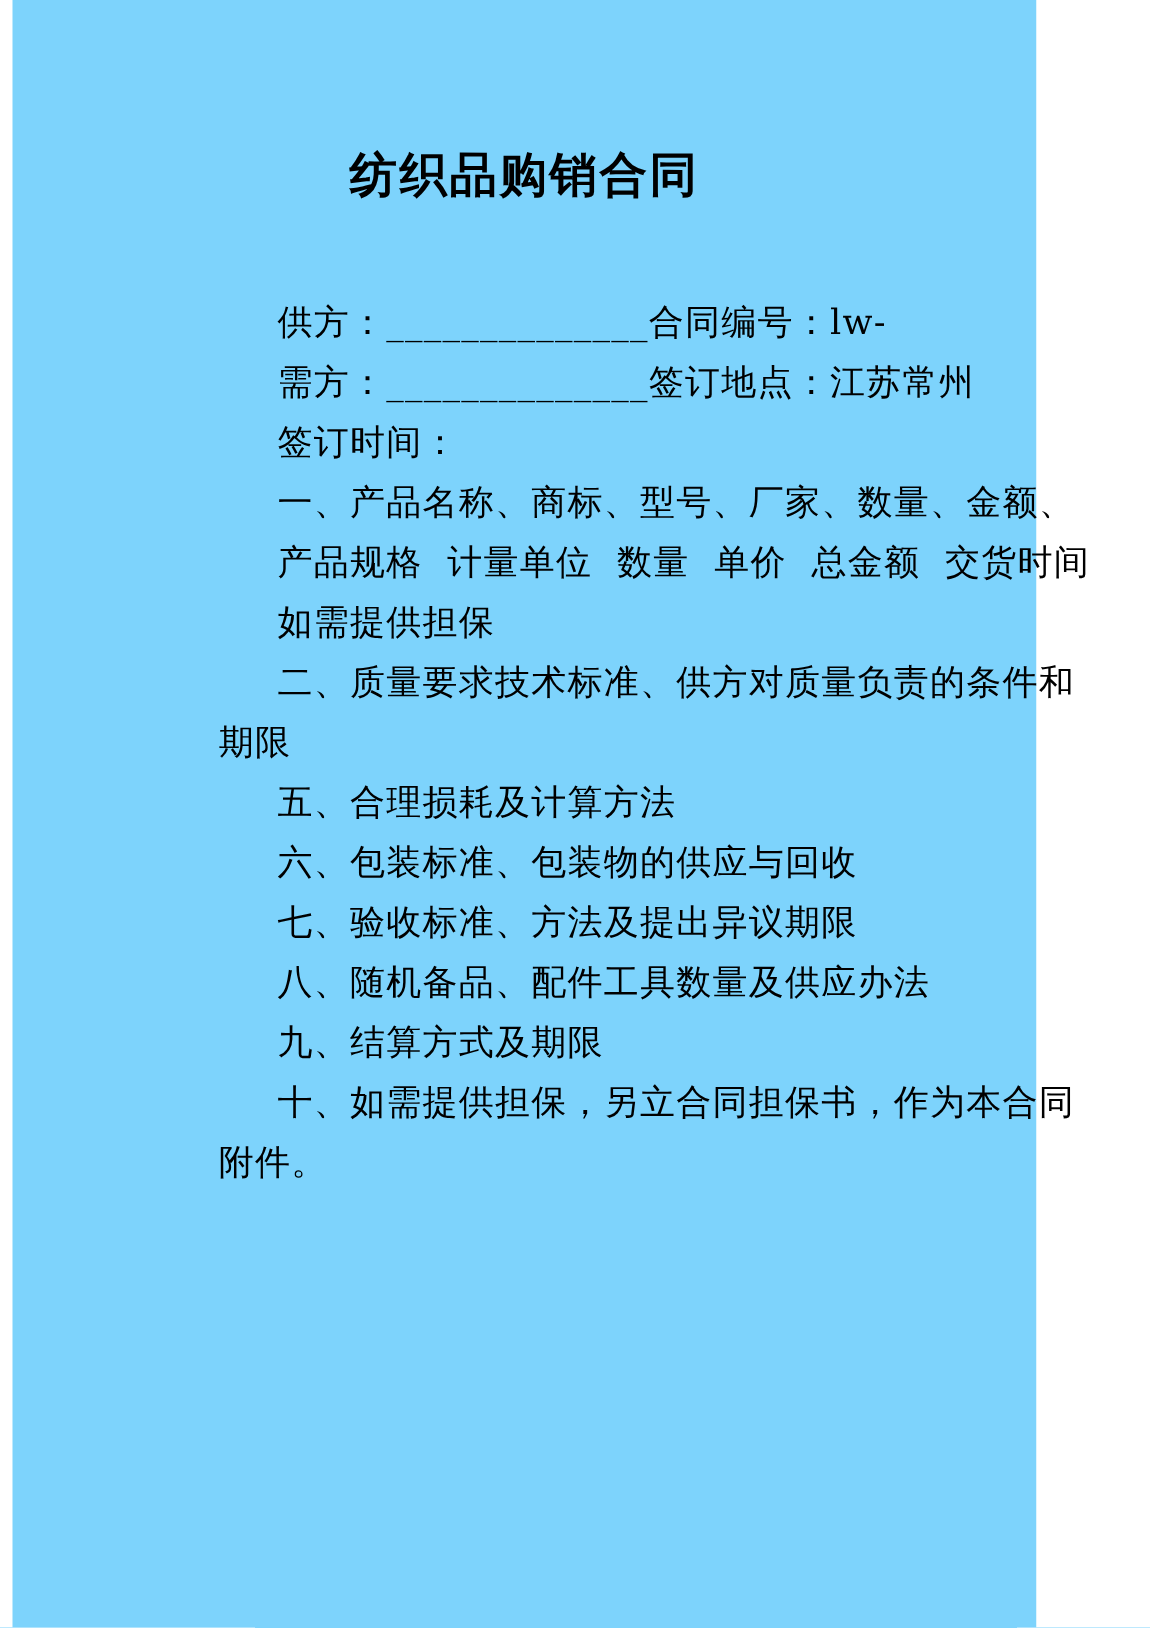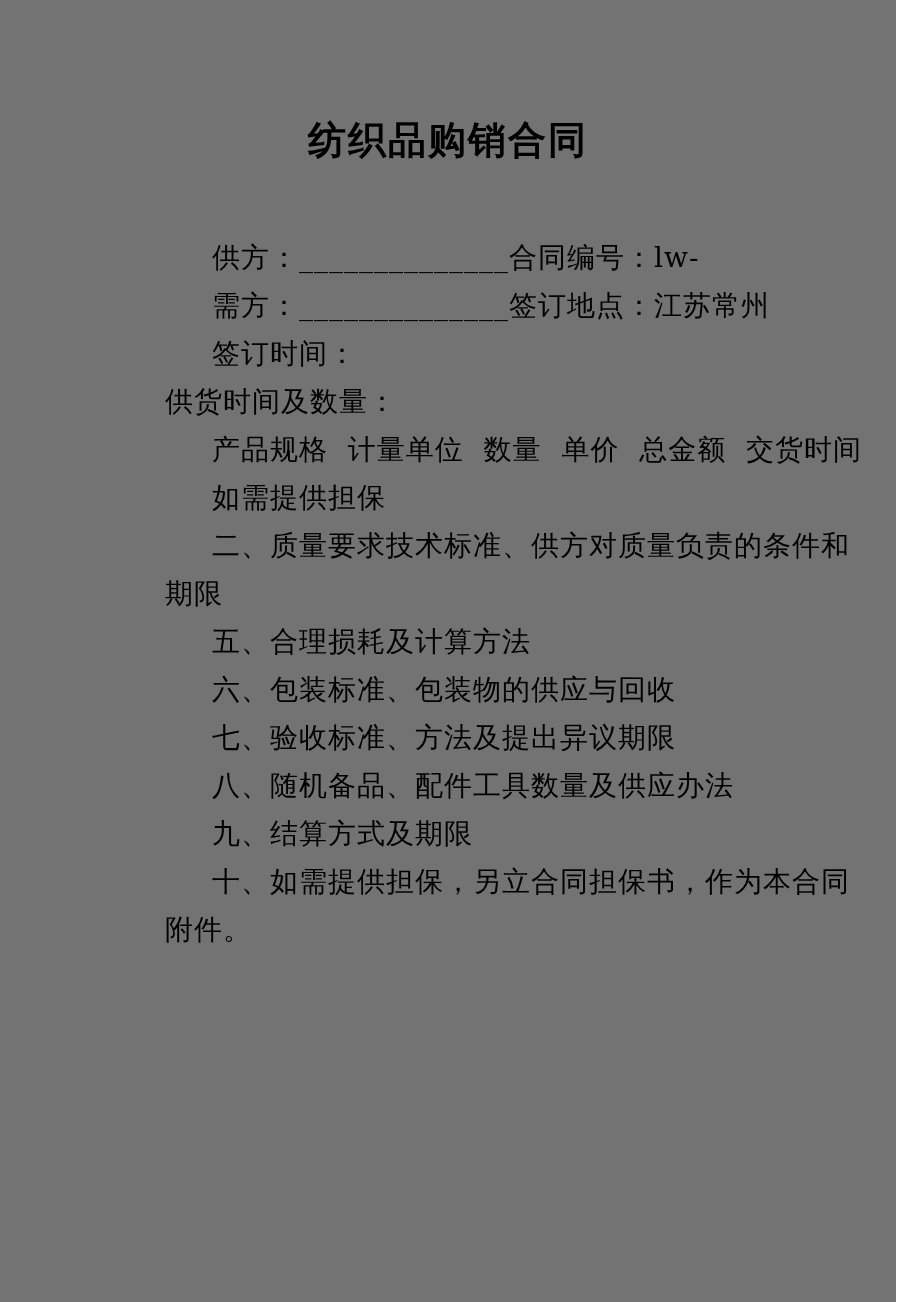--- a/index.html
+++ b/index.html
@@ -9,23 +9,24 @@
   body {
     width: 920px;
     height: 1302px;
     background: #ffffff;
     color: #000000;
     font-family: "DejaVu Serif", "Liberation Serif", serif;
     overflow: hidden;
   }
   .page {
     position: relative;
-    width: 896px;
+    width: 819px;
     height: 1302px;
-    background: #737373;
+    background: #7dd3fc;
+    margin-left: 10px;
   }
   .doc-title {
     margin: 0;
     padding-top: 114px;
     font-size: 38px;
     line-height: 52px;
     font-weight: bold;
     text-align: center;
     letter-spacing: 2px;
     font-family: "DejaVu Serif", "Liberation Serif", serif;
@@ -48,21 +49,21 @@
 </style>
 </head>
 <body>
 
 <div class="page">
   <h1 class="doc-title">纺织品购销合同</h1>
   <div class="doc-body">
       <div class="doc-line indent">供方：______________合同编号：lw-</div>
       <div class="doc-line indent">需方：______________签订地点：江苏常州</div>
       <div class="doc-line indent">签订时间：</div>
-      <div class="doc-line">供货时间及数量：</div>
+      <div class="doc-line indent">一、产品名称、商标、型号、厂家、数量、金额、</div>
       <div class="doc-line indent">产品规格  计量单位  数量  单价  总金额  交货时间</div>
       <div class="doc-line indent">如需提供担保</div>
       <div class="doc-line indent">二、质量要求技术标准、供方对质量负责的条件和</div>
       <div class="doc-line">期限</div>
       <div class="doc-line indent">五、合理损耗及计算方法</div>
       <div class="doc-line indent">六、包装标准、包装物的供应与回收</div>
       <div class="doc-line indent">七、验收标准、方法及提出异议期限</div>
       <div class="doc-line indent">八、随机备品、配件工具数量及供应办法</div>
       <div class="doc-line indent">九、结算方式及期限</div>
       <div class="doc-line indent">十、如需提供担保，另立合同担保书，作为本合同</div>

